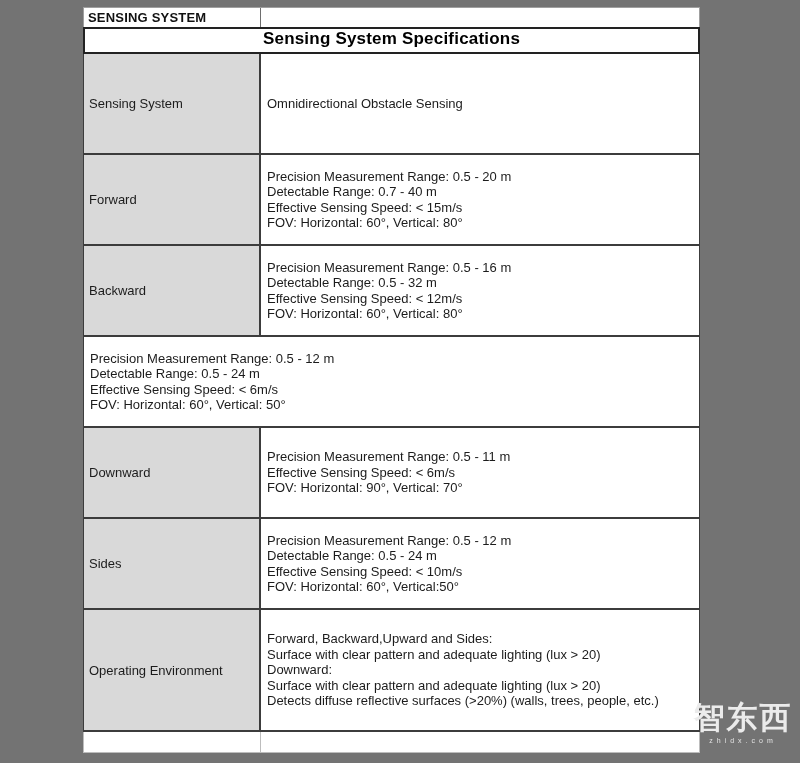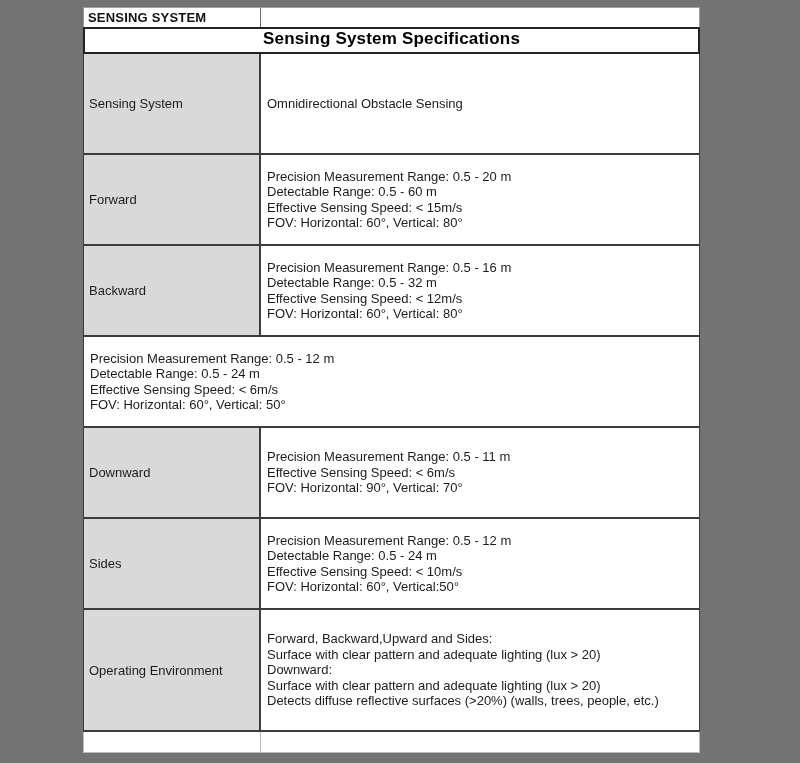--- a/index.html
+++ b/index.html
@@ -131,21 +131,21 @@
         <div>Omnidirectional Obstacle Sensing</div>
       </div>
     </div>
 
     <div class="r-body h-91">
       <div class="label-cell">
         <span>Forward</span>
       </div>
       <div class="value-cell">
         <div>Precision Measurement Range: 0.5 - 20 m</div>
-        <div>Detectable Range: 0.5 - 60 m</div>
+        <div>Detectable Range: 0.7 - 40 m</div>
         <div>Effective Sensing Speed: &lt; 15m/s</div>
         <div>FOV: Horizontal: 60°, Vertical: 80°</div>
       </div>
     </div>
 
     <div class="r-body h-91">
       <div class="label-cell">
         <span>Backward</span>
       </div>
       <div class="value-cell">
@@ -201,13 +201,17 @@
       </div>
     </div>
 
     <div class="r-empty">
       <div class="ec1"></div>
       <div class="ec2"></div>
     </div>
 
   </div>
 
+  <div class="watermark">
+    <div class="wm-main">智东西</div>
+    <div class="wm-sub">zhidx.com</div>
+  </div>
 </div>
 
 </body></html>

